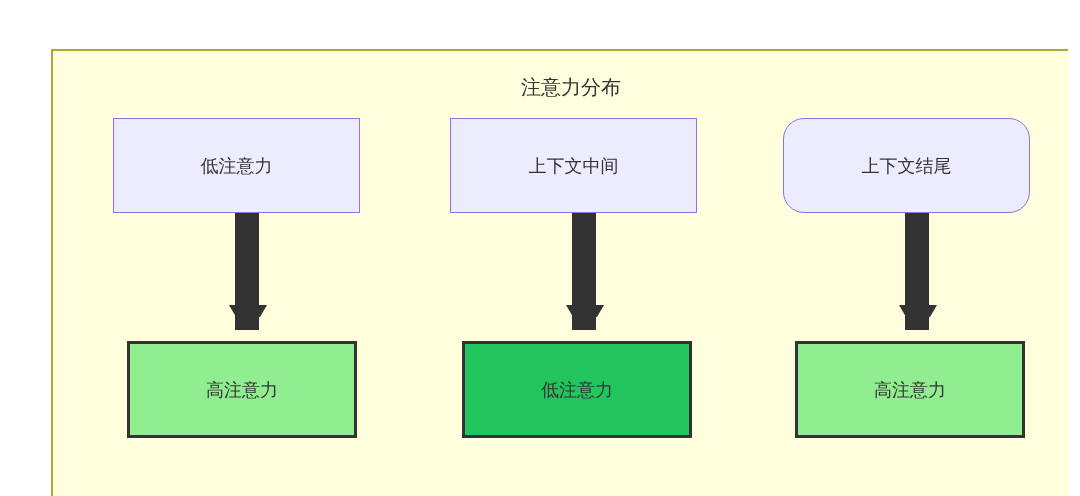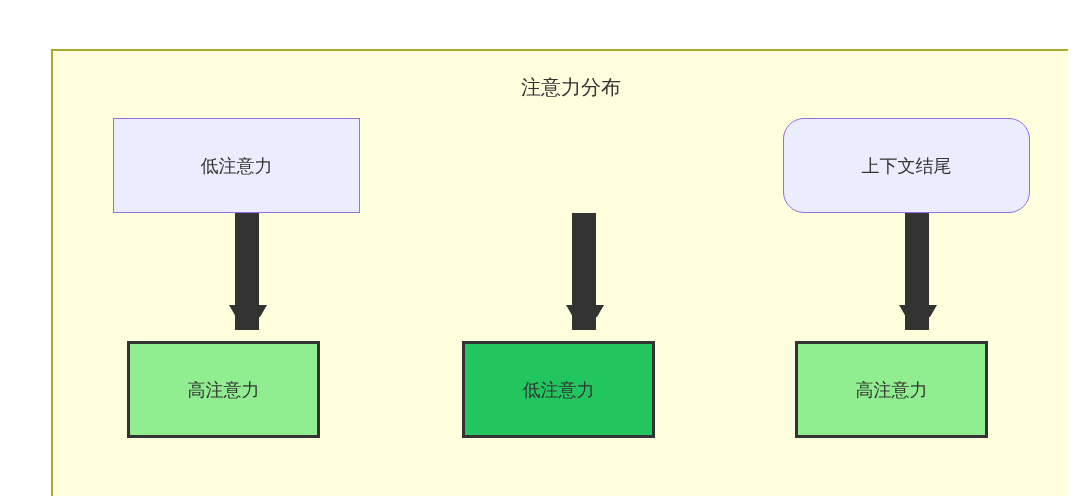--- a/index.html
+++ b/index.html
@@ -45,21 +45,21 @@
   }
   .top-node {
     top: 67px;
     width: 247px;
     height: 95px;
     background: #ECECFF;
     border: 1.5px solid #9370DB;
   }
   .bottom-node {
     top: 290px;
-    width: 193px;
+    width: 230px;
     height: 97px;
     border: 3px solid #333333;
   }
   .col0.top-node   { left: 60px; }
   .col1.top-node   { left: 397px; }
   .col2.top-node   { left: 730px; }
   .col0.bottom-node{ left: 74px; }
   .col1.bottom-node{ left: 409px; }
   .col2.bottom-node{ left: 742px; }
   .edge {
@@ -94,20 +94,23 @@
 <body>
 
 <div class="page">
   <div class="cluster" style="background-color: rgb(255, 255, 222); border-color: rgb(170, 170, 51);">
 
     <div class="cluster-title">注意力分布</div>
 
     <div class="node top-node col0" style="background-color: rgb(236, 236, 255); border-color: rgb(147, 112, 219);">
       <span>低注意力</span>
     </div>
+    <div class="node top-node col1" style="background-color: rgb(236, 236, 255); border-color: rgb(147, 112, 219);">
+      <span>上下文中间</span>
+    </div>
     <div class="node top-node col2" style="background-color: rgb(236, 236, 255); border-color: rgb(147, 112, 219); border-radius: 21px;">
       <span>上下文结尾</span>
     </div>
 
     <div class="edge col0">
       <div class="edge-line" style="background-color: rgb(51, 51, 51);"></div>
       <div class="edge-head" style="border-top-color: rgb(51, 51, 51);"></div>
     </div>
     <div class="edge col1">
       <div class="edge-line" style="background-color: rgb(51, 51, 51);"></div>

